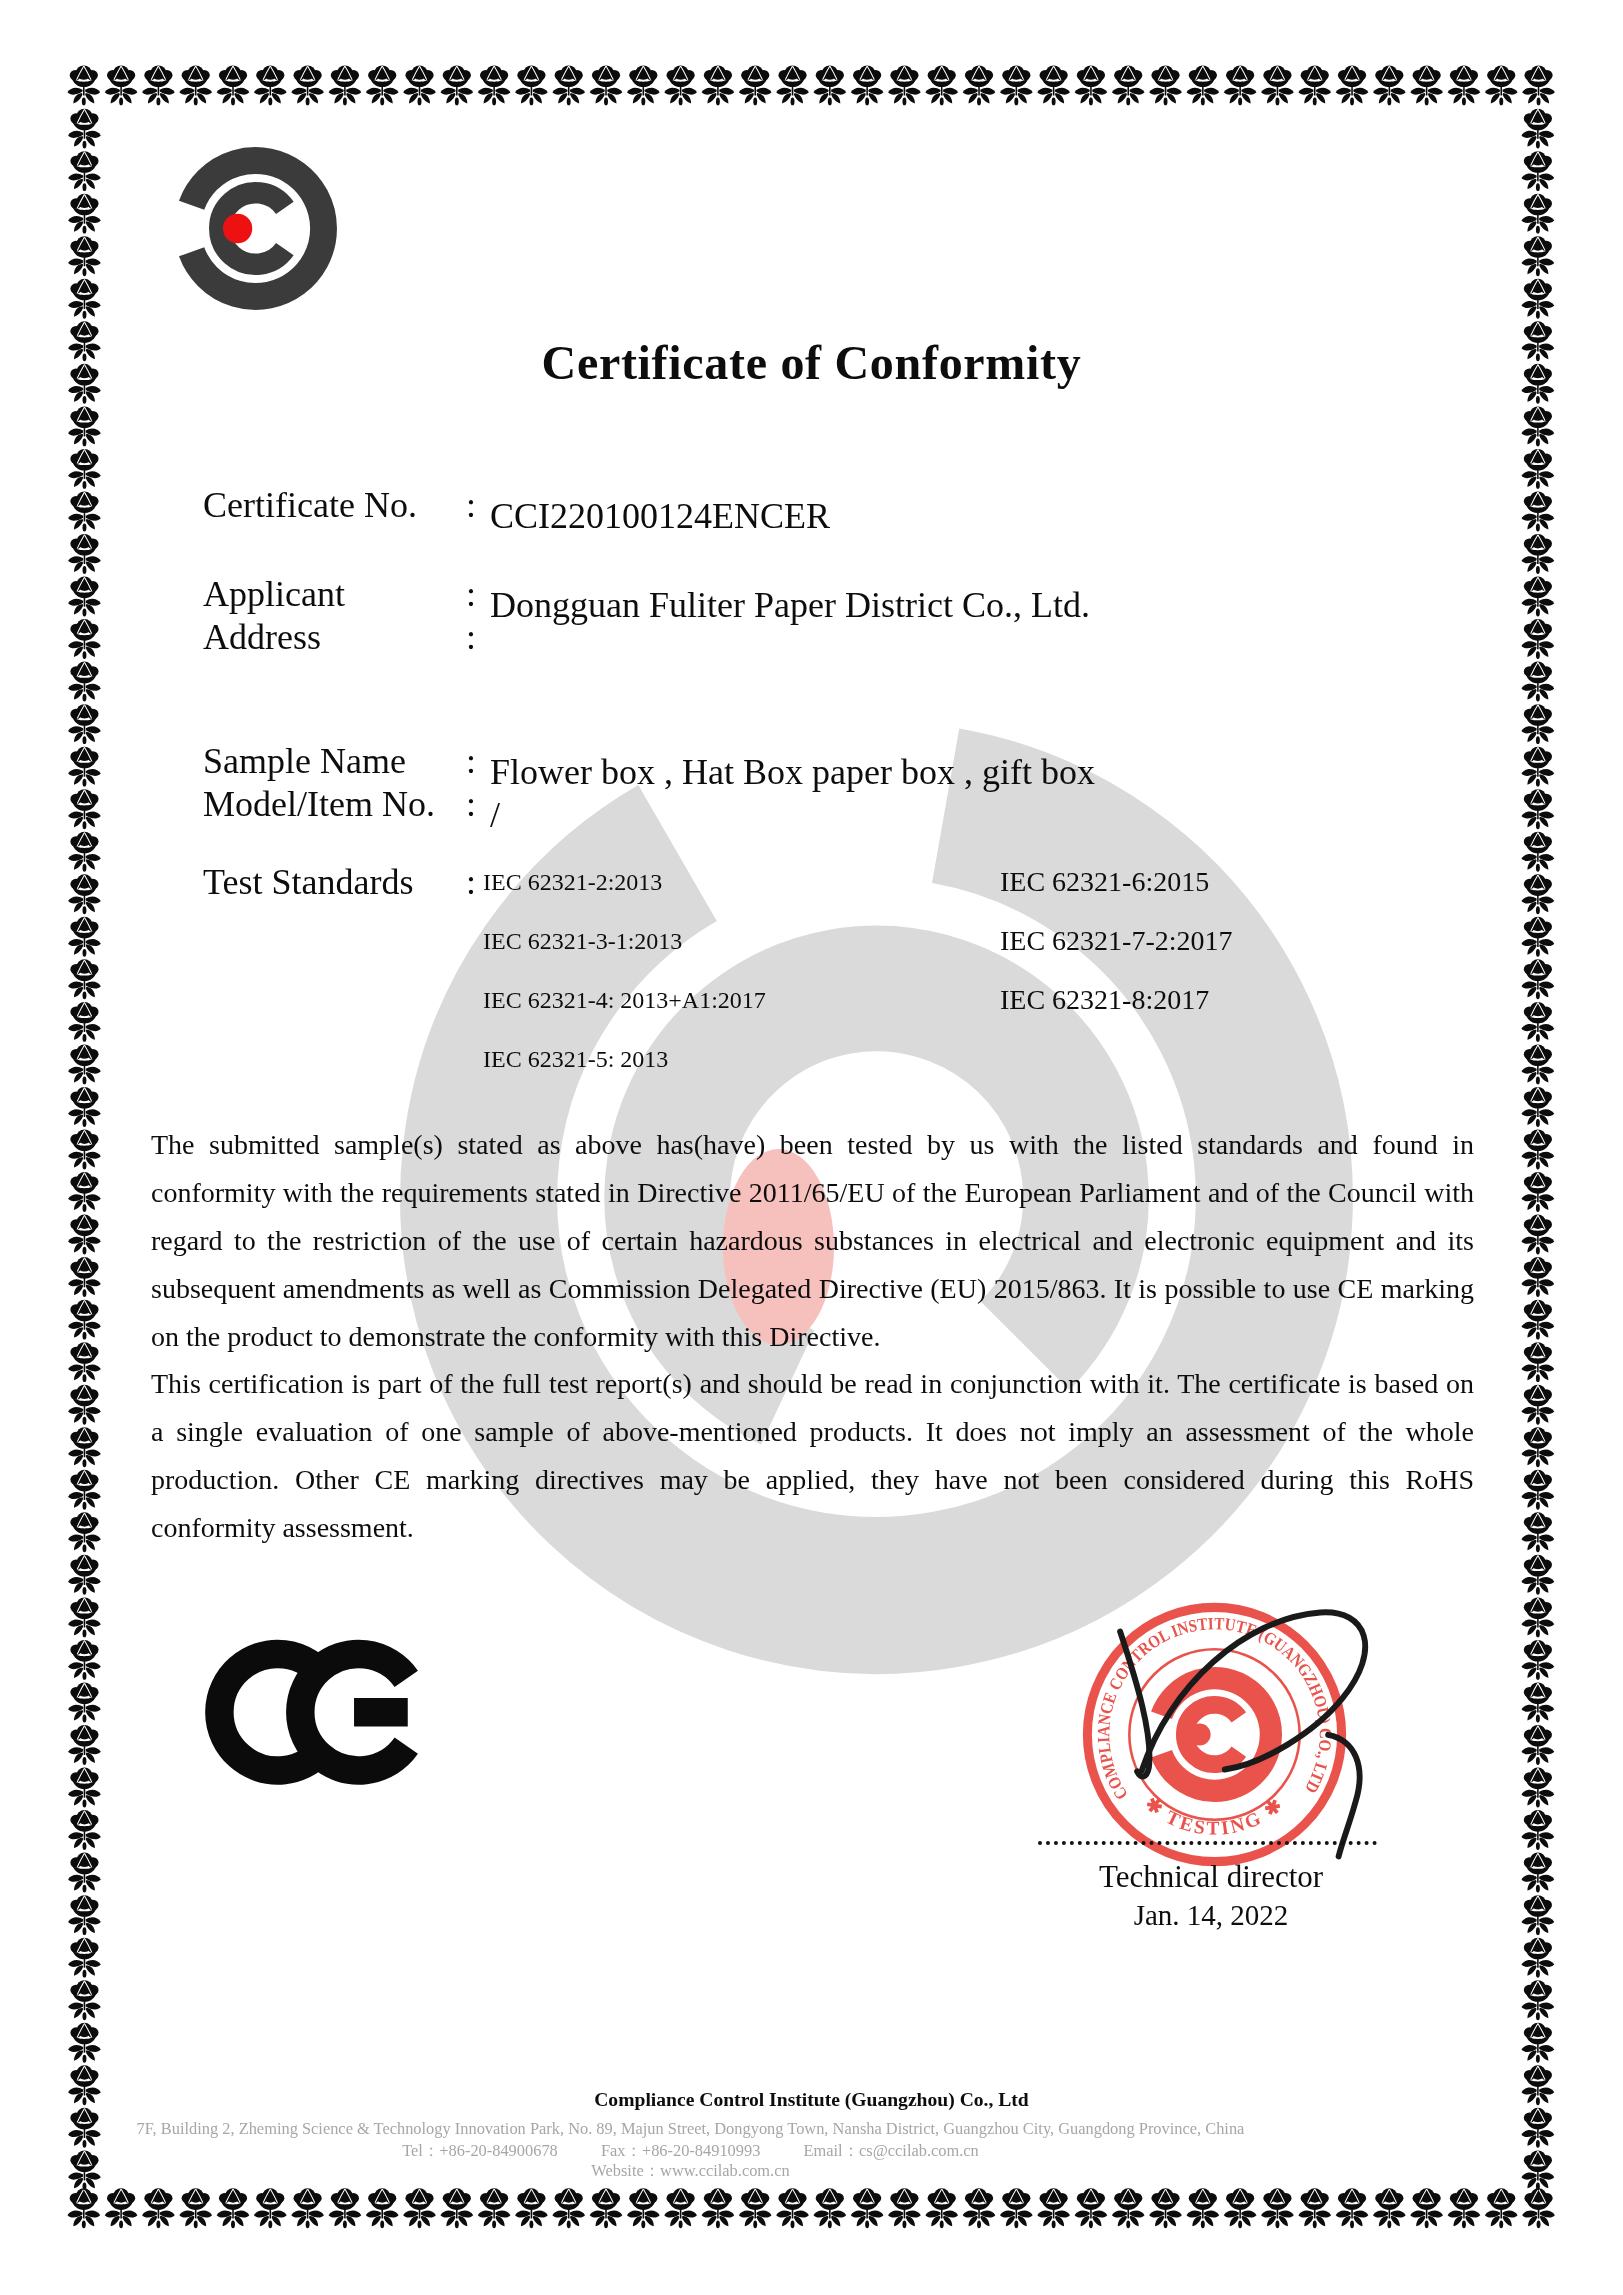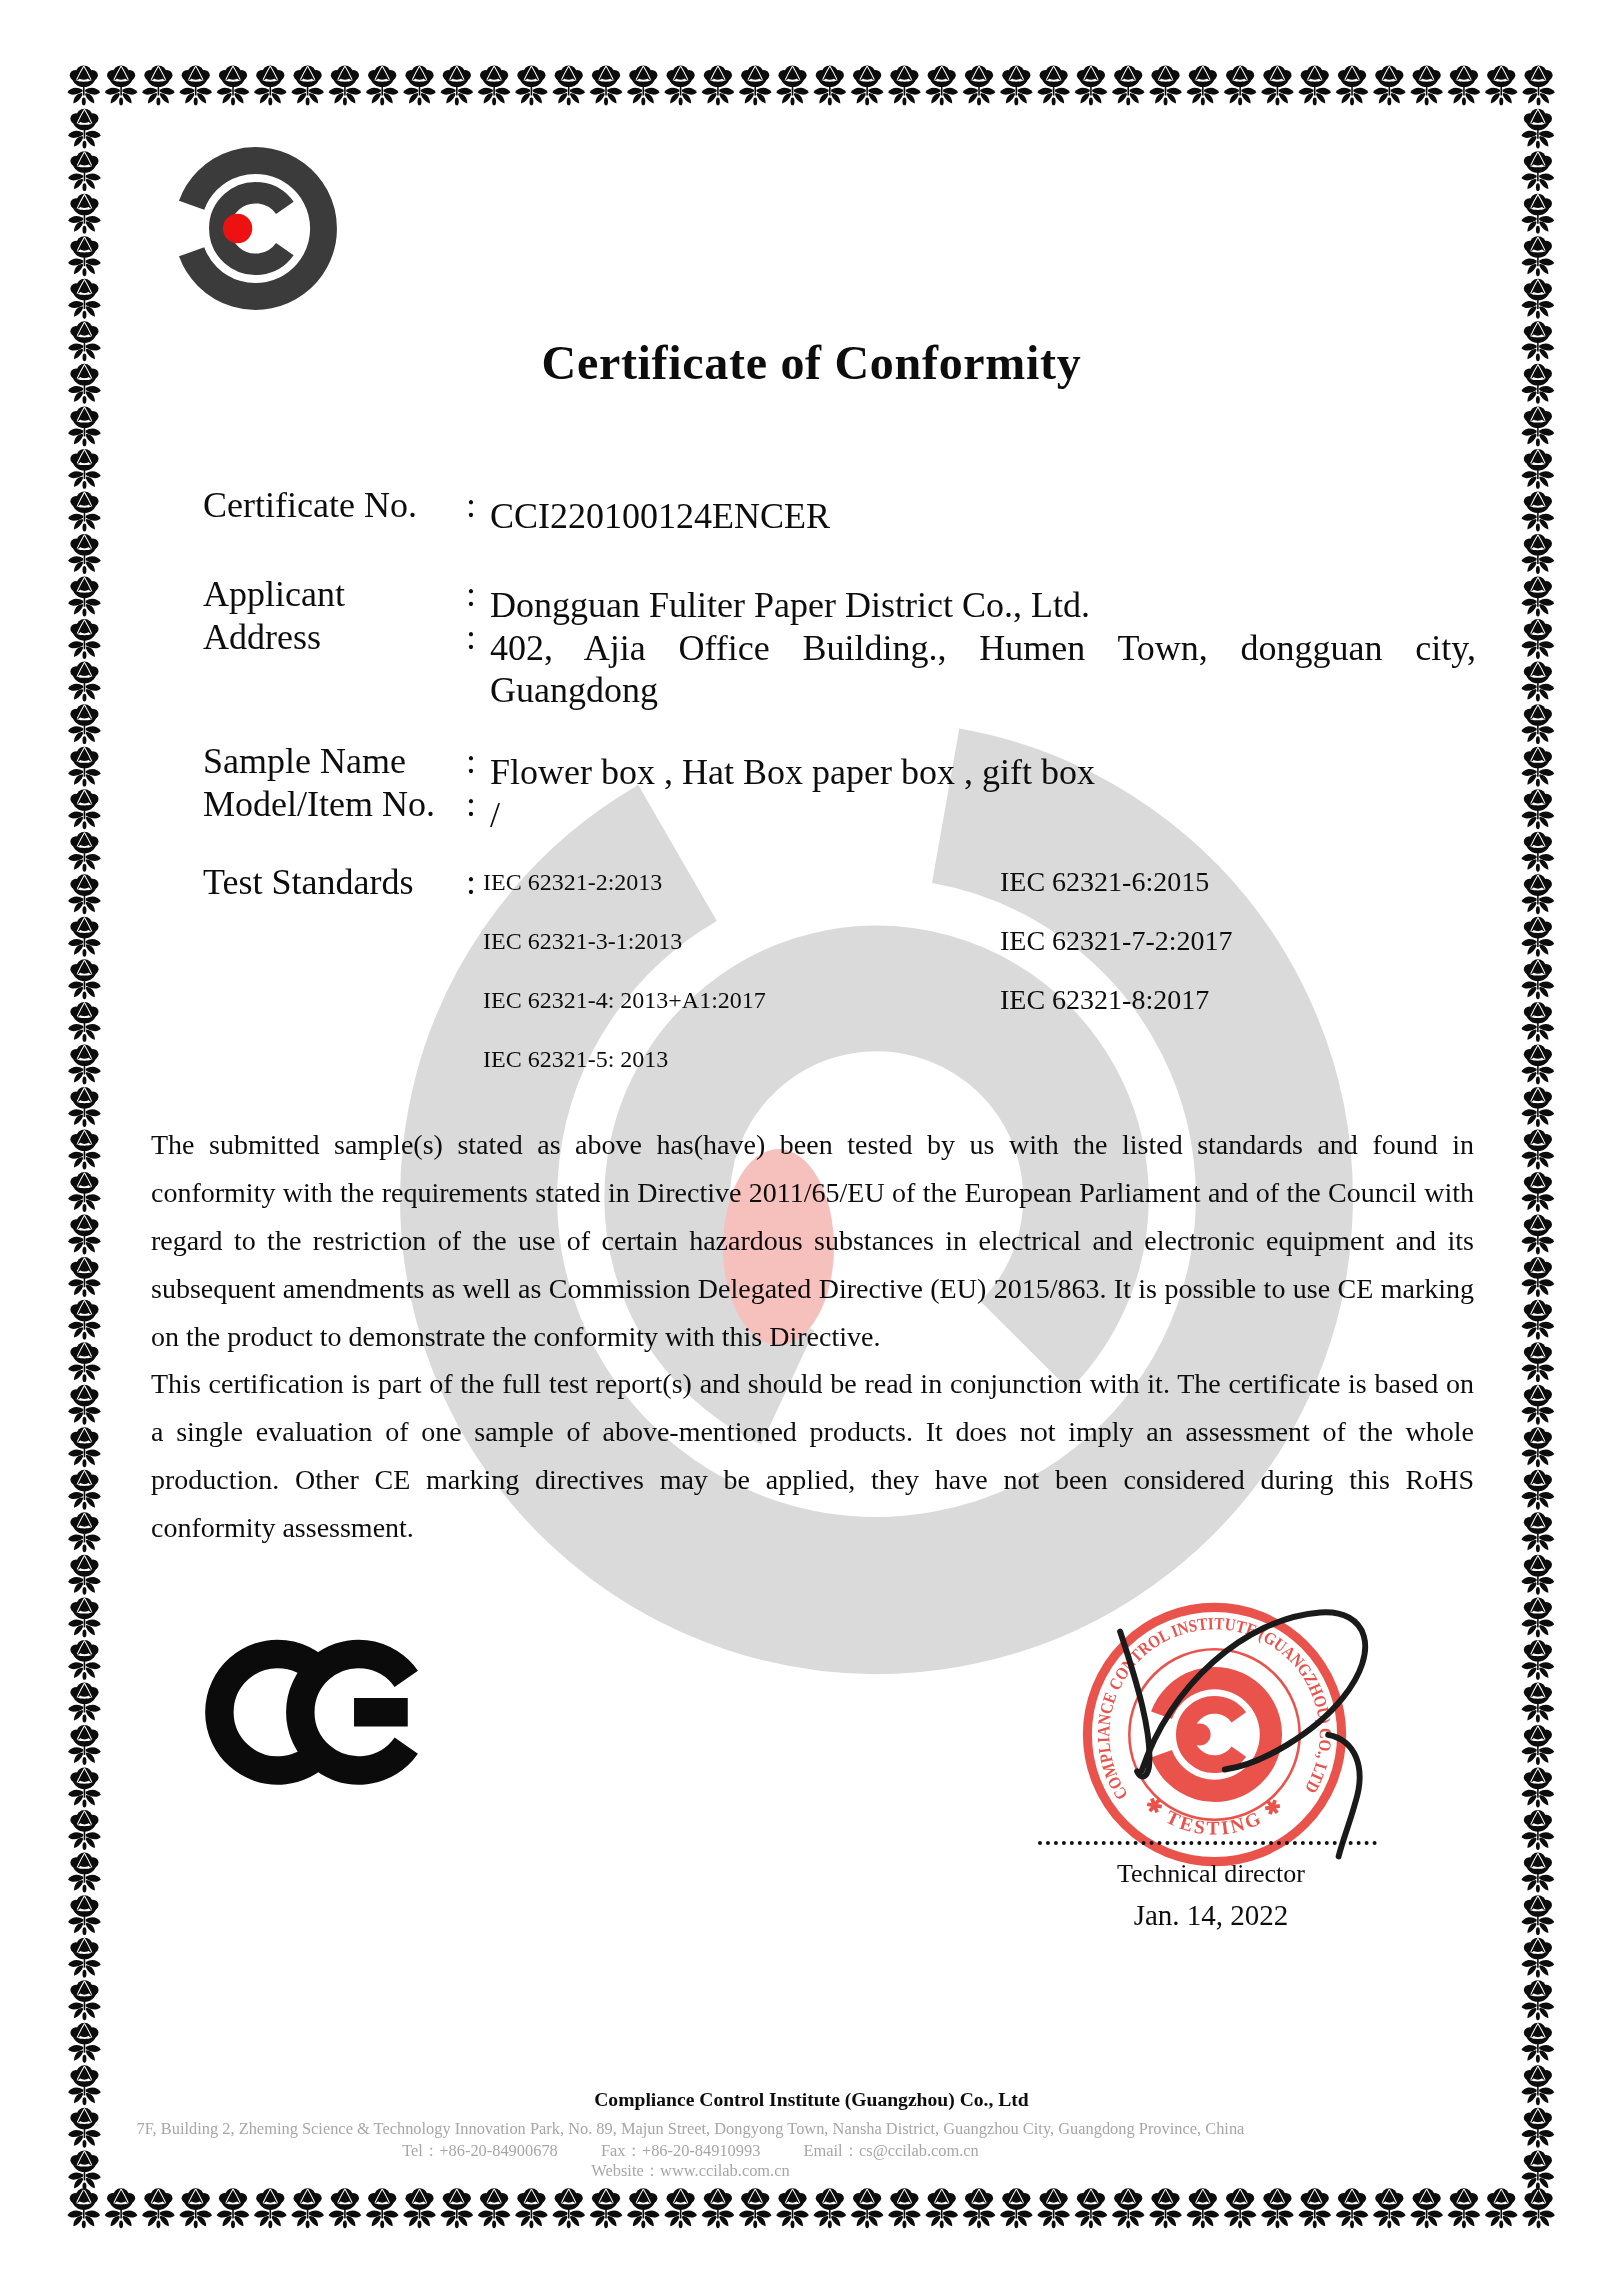--- a/index.html
+++ b/index.html
@@ -29,21 +29,21 @@
   .tests-cell1{position:absolute;left:483px;font-size:24px;line-height:42px;}
   .tests-cell2{position:absolute;left:1000px;font-size:28px;line-height:42px;}
   .bodytext{position:absolute;left:151px;width:1323px;font-size:28px;
     line-height:48px;text-align:justify;}
   .ce{left:200px;top:1629px;width:233px;height:169px;}
   .stamp{left:1079px;top:1599px;width:271px;height:271px;opacity:.93;}
   .sig-svg{left:1073px;top:1571px;width:314px;height:308px;}
   .dotline{position:absolute;left:1038px;top:1841px;width:339px;height:0;
     border-top:4.6px dotted #111;}
   .sig-title{position:absolute;left:1041px;top:1859px;width:340px;text-align:center;
-    font-size:26px;}
+    font-size:31px;}
   .sig-date{position:absolute;left:1041px;top:1899px;width:340px;text-align:center;
     font-size:29px;}
   .f-company{position:absolute;left:0;top:2089px;width:1623px;text-align:center;
     font-size:19.6px;font-weight:bold;}
   .f-gray{position:absolute;left:0;width:1381px;text-align:center;font-size:16.4px;
     color:var(--fgray);}
   .f-addr{top:2119px;} .f-contact{top:2140px;} .f-web{top:2160px;}
   .f-contact .gap{display:inline-block;width:39px;}
 </style>
 </head>
@@ -279,21 +279,20 @@
 <div class="row" style="top:573px">
   <span class="lbl">Applicant</span>
   <span class="col">:</span>
   <span class="val">Dongguan Fuliter Paper District Co., Ltd.</span>
 </div>
 
 <div class="row" style="top:616px">
   <span class="lbl">Address</span>
   <span class="col">:</span>
   <span class="val">
-    <span class="just" style="display:block">402, Ajia Office Building., Humen Town, dongguan city, Guangdong</span>
   </span>
 </div>
 
 <div class="row" style="top:740px">
   <span class="lbl">Sample Name</span>
   <span class="col">:</span>
   <span class="val">Flower box , Hat Box paper box , gift box</span>
 </div>
 
 <div class="row" style="top:783px">

